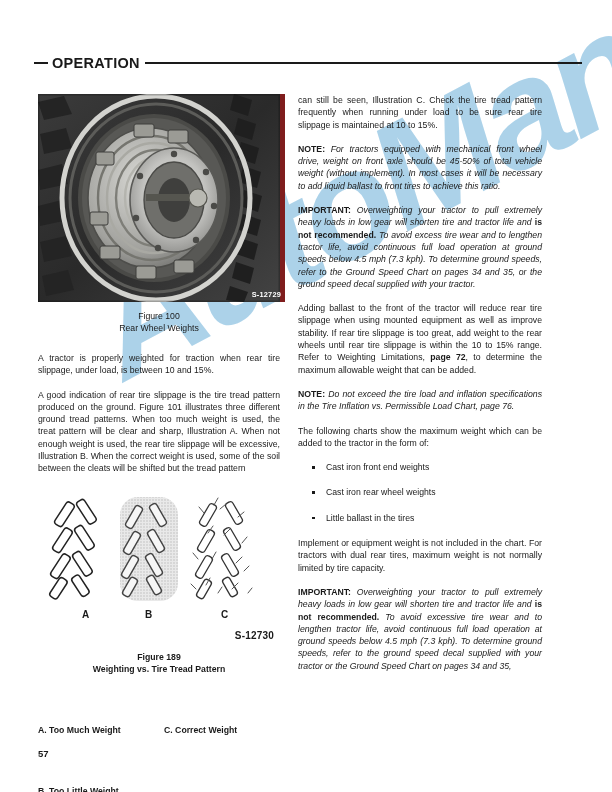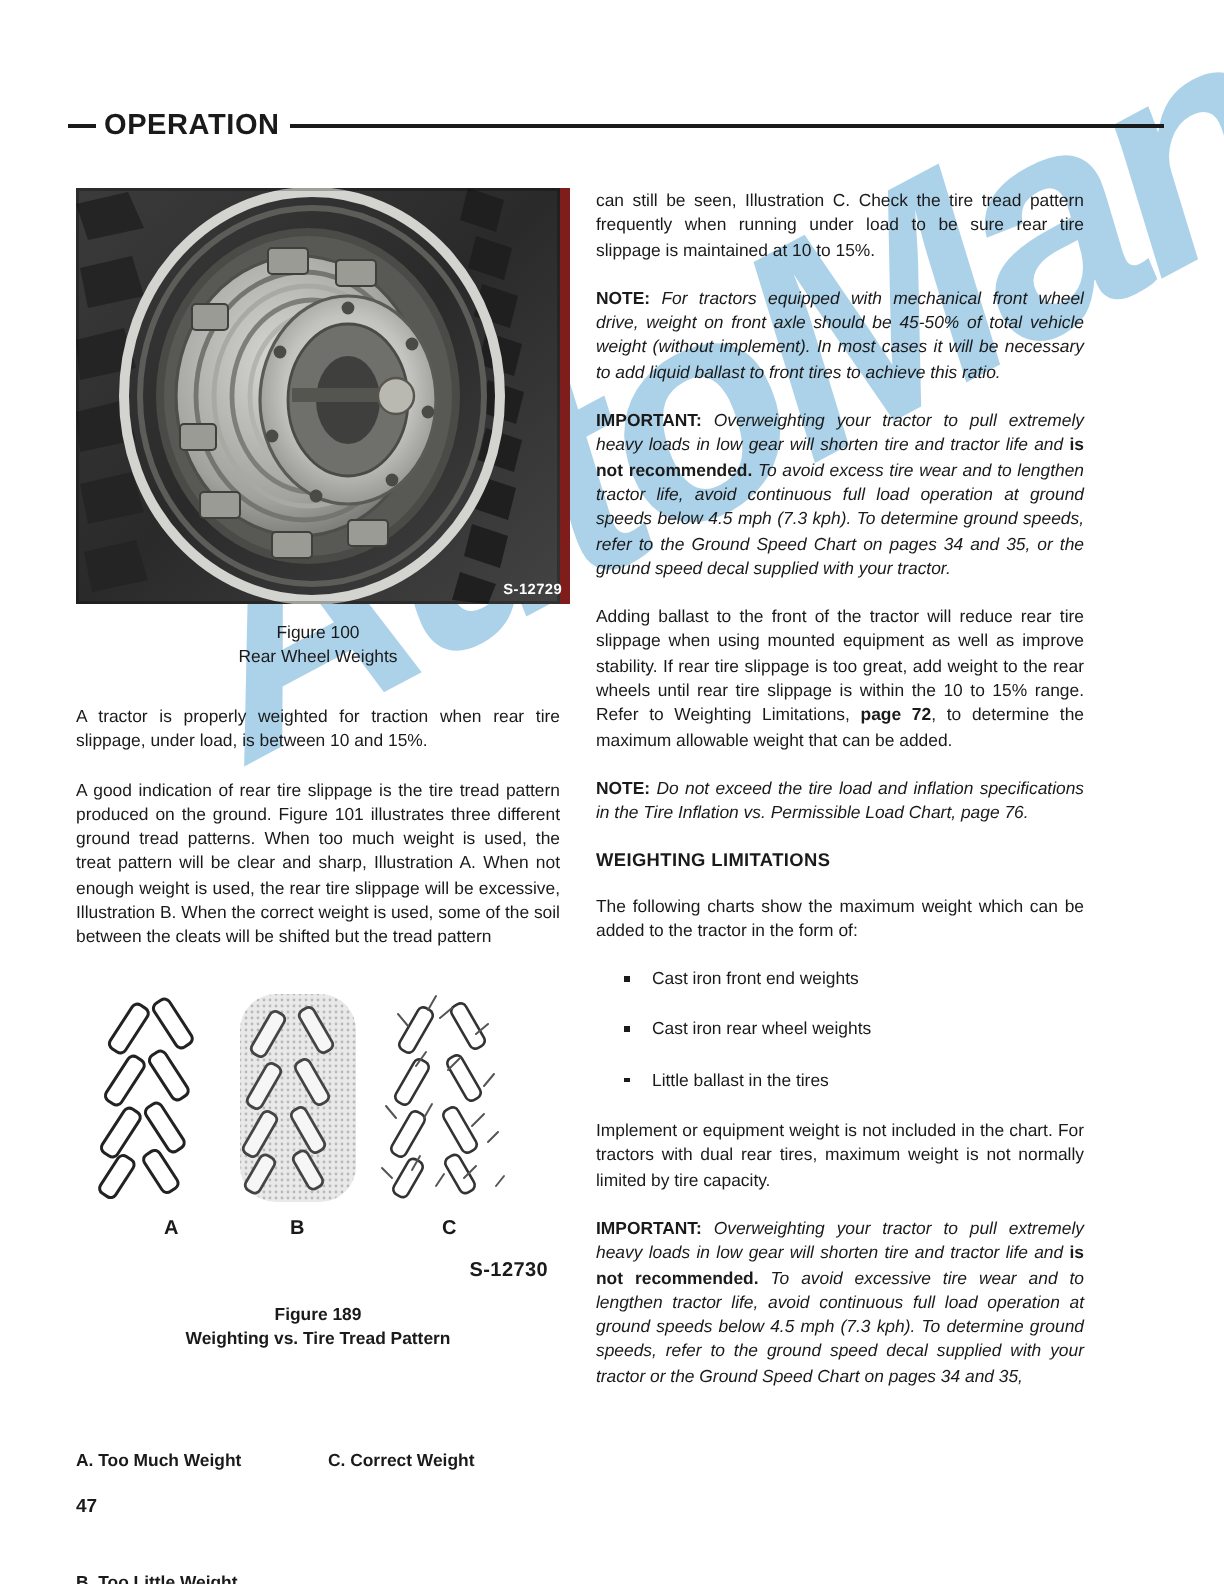--- a/index.html
+++ b/index.html
@@ -405,29 +405,28 @@
     <p class="body">can still be seen, Illustration C. Check the tire tread pattern frequently when running under load to be sure rear tire slippage is maintained at 10 to 15%.</p>
 
     <p class="body ital"><span class="lbl">NOTE:</span><span> For tractors equipped with mechanical front wheel drive, weight on front axle should be 45-50% of total vehicle weight (without implement). In most cases it will be necessary to add liquid ballast to front tires to achieve this ratio.</span></p>
 
     <p class="body ital"><span class="lbl">IMPORTANT:</span><span> Overweighting your tractor to pull extremely heavy loads in low gear will shorten tire and tractor life and </span><span class="lbl">is not recommended.</span><span> To avoid excess tire wear and to lengthen tractor life, avoid continuous full load operation at ground speeds below 4.5 mph (7.3 kph). To determine ground speeds, refer to the Ground Speed Chart on pages </span><span class="bi">34 and 35,</span><span> or the ground speed decal supplied with your tractor.</span></p>
 
     <p class="body"><span>Adding ballast to the front of the tractor will reduce rear tire slippage when using mounted equipment as well as improve stability. If rear tire slippage is too great, add weight to the rear wheels until rear tire slippage is within the 10 to 15% range. Refer to Weighting Limitations, </span><span class="b">page 72</span><span>, to determine the maximum allowable weight that can be added.</span></p>
 
     <p class="body ital"><span class="lbl">NOTE:</span><span> Do not exceed the tire load and inflation specifications in the Tire Inflation vs. Permissible Load Chart, </span><span class="bi">page 76</span><span>.</span></p>
 
-    <h2 class="section">WEIGHTING LIMITATIONS</h2>
 
     <p class="body">The following charts show the maximum weight which can be added to the tractor in the form of:</p>
 
     <ul class="bullets">
       <li><span class="dot"></span><span>Cast iron front end weights</span></li>
       <li><span class="dot"></span><span>Cast iron rear wheel weights</span></li>
       <li><span class="dot"></span><span>Little ballast in the tires</span></li>
     </ul>
 
     <p class="body">Implement or equipment weight is not included in the chart. For tractors with dual rear tires, maximum weight is not normally limited by tire capacity.</p>
 
     <p class="body ital"><span class="lbl">IMPORTANT:</span><span> Overweighting your tractor to pull extremely heavy loads in low gear will shorten tire and tractor life and </span><span class="lbl">is not recommended.</span><span> To avoid excessive tire wear and to lengthen tractor life, avoid continuous full load operation at ground speeds below </span><span class="bi">4.5 mph (7.3 kph).</span><span> To determine ground speeds, refer to the ground speed decal supplied with your tractor or the Ground Speed Chart on pages </span><span class="bi">34 and 35,</span></p>
   </div>
 
-  <div class="page-number">47</div>
+  <div class="page-number">57</div>
 </div>
 
 </body></html>

